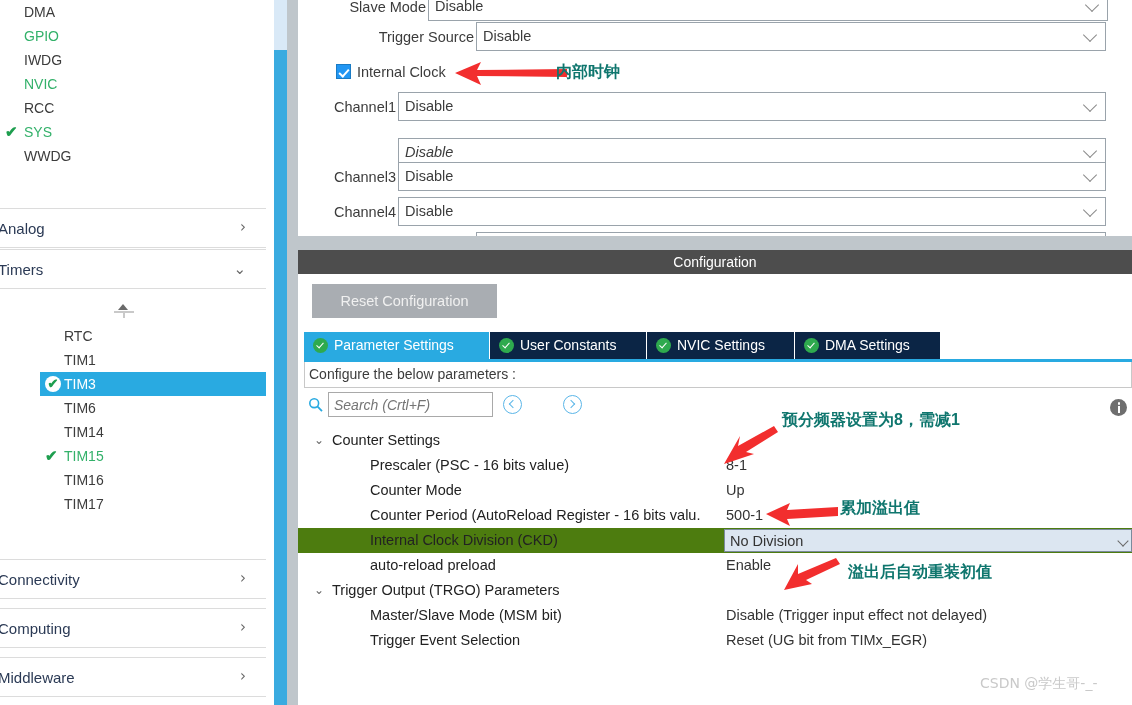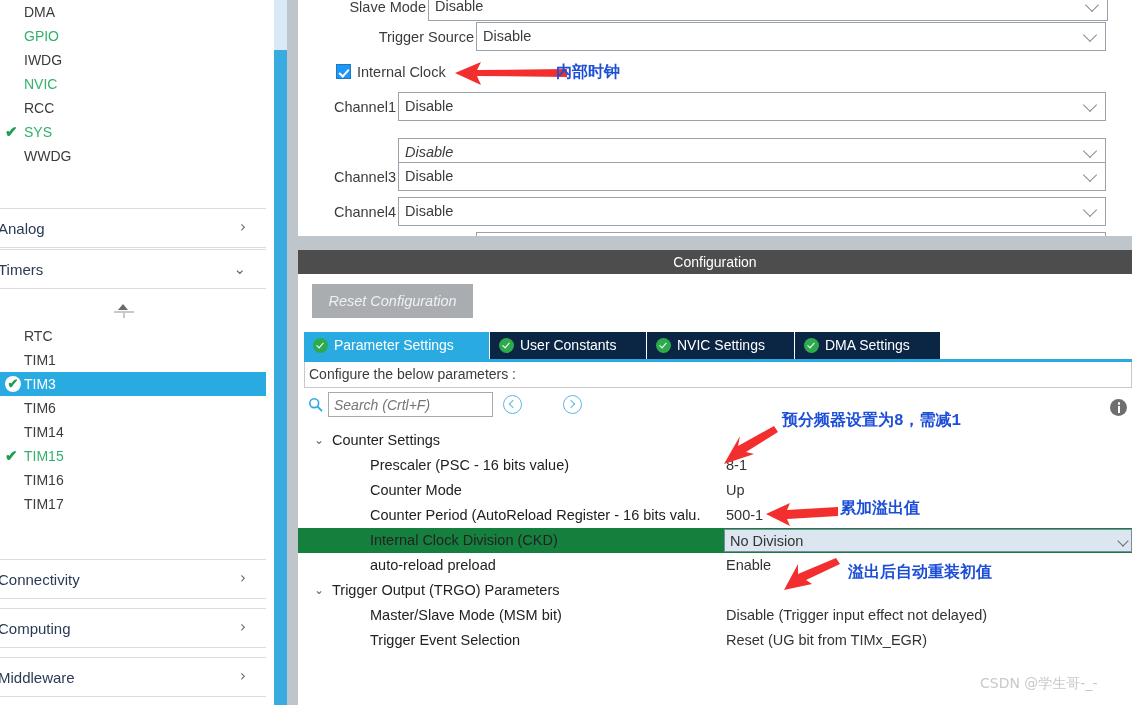--- a/index.html
+++ b/index.html
@@ -34,21 +34,21 @@
   }
   .sec-hdr .lbl {
     position: absolute; left: -2px; top: 11px; font-size: 15px; color: #2b3a55;
   }
   .sec-hdr .arw {
     position: absolute; right: 20px; top: 9px; font-size: 15px; color: #666;
     font-family: "DejaVu Sans", sans-serif;
   }
   .sec-hdr .arw.down { top: 10px; }
 
-  .tim-list { position:absolute; left:0; width:266px; }
+  .tim-list { position:absolute; left:0; width:266px;padding-left:40px; }
   .tim-item {
     height: 24px; line-height: 24px; font-size: 14px; color: #3c3c3c;
     padding-left: 24px; position: relative; white-space: nowrap;
   }
   .tim-item.green { color: #33b16a; }
   .tim-item.selected { background: #29aae1; color: #ffffff; }
   .tim-item .chk {
     position: absolute; left: 5px; top: 4px; width: 16px; height: 16px;
     color: #1e9e4f; font-size: 15px; line-height: 16px; font-weight: bold;
   }
@@ -121,22 +121,22 @@
     border-right:2px solid #fff; border-bottom:2px solid #fff;
     transform: rotate(42deg);
   }
   .chkrow .lbl {
     position:absolute; left: 21px; top:0; font-size:14.5px; color:#3c3c3c;
     line-height: 20px; white-space: nowrap;
   }
 
   
   .anno {
-    position: absolute; color: #1d4ed8; font-size: 16px; font-weight: bold;
-    font-family: Liberation Mono, monospace; white-space: nowrap;
+    position: absolute; color: #0f766e; font-size: 16px; font-weight: bold;
+    font-family: Liberation Sans, sans-serif; white-space: nowrap;
   }
   .arrow { position: absolute; }
 
   
   .cfgband {
     position: absolute; left: 298px; top: 236px; width: 834px; height: 14px;
     background: #bfc6cb;
   }
   .cfgtitlebar {
     position: absolute; left: 298px; top: 250px; width: 834px; height: 24px;
@@ -144,23 +144,23 @@
   }
   .cfgtitlebar .t {
     width: 100%; text-align: center; line-height: 24px;
     color: #ffffff; font-size: 14px;
   }
   .cfgbody {
     position: absolute; left: 298px; top: 274px; width: 834px; height: 431px;
     background: #ffffff;
   }
   .resetbtn {
-    position: absolute; left: 14px; top: 10px; width: 161px; height: 34px;
+    position: absolute; left: 14px; top: 10px; width: 185px; height: 34px;
     background: #a9adb2; border: none; color: #f0f0f0; font-size: 14.5px;
-    font-family: "Liberation Sans", sans-serif; cursor: default; font-style: italic;
+    font-family: "Liberation Sans", sans-serif; cursor: default;
   }
 
   .tabbar {
     position: absolute; left: 6px; top: 58px; width: 828px; height: 27px;
   }
   .tab {
     position: absolute; top: 0; height: 27px; background: #0b2545;
     border-right: 1px solid #ffffff;
   }
   .tab.active { background: #29aae1; }
@@ -215,21 +215,21 @@
   .infoicon {
     position: absolute; left: 1110px; top: 399px; width: 17px; height: 17px;
     border-radius: 50%; background: #6e6e6e;
   }
   .infoicon .d { position:absolute; left:7.5px; top:3px; width:2.5px; height:2.5px; background:#fff; border-radius:50%; }
   .infoicon .s { position:absolute; left:7.5px; top:7px; width:2.5px; height:7px; background:#fff; }
 
   
   .tree { position: absolute; left: 298px; top: 428px; width: 834px; }
   .trow { position: relative; height: 25px; width: 834px; }
-  .trow.sel { background: #15803d; padding-left: 34px; }
+  .trow.sel { background: #4d7c0f; padding-left: 34px; }
   .trow .tw {
     position: absolute; left: 16px; top: 5px; width: 14px; height: 14px;
     font-size: 12px; color: #6a6a6a; font-family: "DejaVu Sans", sans-serif;
   }
   .trow .name {
     position: absolute; top: 0; height: 25px; line-height: 25px;
     font-size: 14.5px; color: #222; white-space: nowrap; overflow: hidden;
   }
   .trow .name.grp { left: 34px; }
   .trow .name.leaf { left: 72px; width: 356px; }

